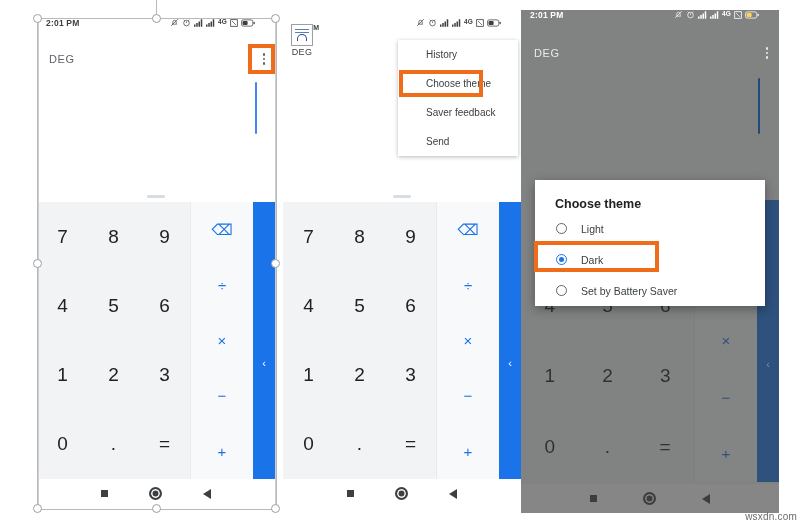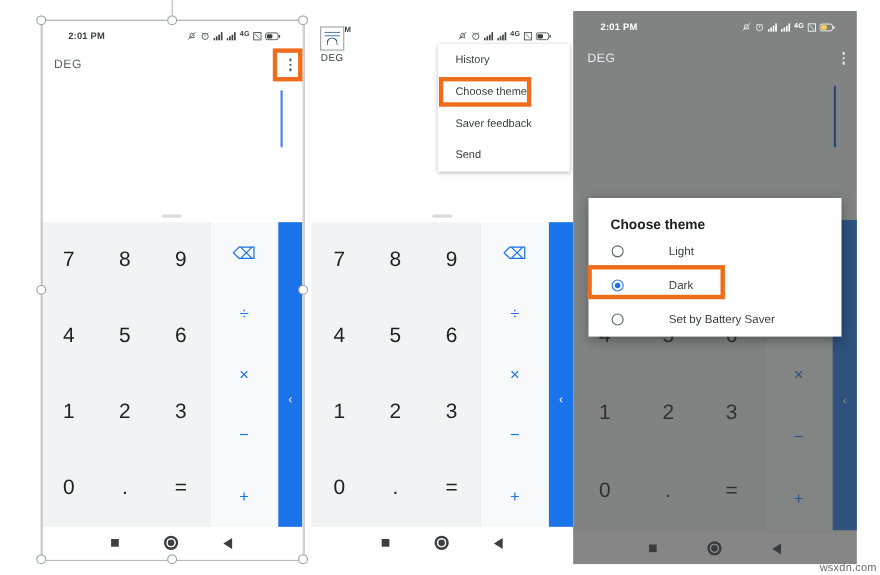--- a/index.html
+++ b/index.html
@@ -10,22 +10,22 @@
     overflow:hidden;
     position:relative;
   }
   .stage{position:absolute;inset:0;}
 
   
   .panel{position:absolute;overflow:hidden;background:#fff;}
 
   .statusbar{
     position:absolute;left:0;right:12px;top:0;height:19px;
-    display:flex;align-items:flex-end;
-    font-size:8.5px;letter-spacing:.2px;padding-left:16px;
+    display:flex;align-items:flex-start;
+    font-size:8.5px;letter-spacing:.2px;
   }
   .sb-time{margin-left:9px;font-weight:700;}
   .sb-icons{margin-left:auto;margin-right:8px;display:flex;align-items:center;gap:3px;}
   .sb-icons svg{display:block;}
   .sb-4g{font-size:6.5px;font-weight:700;line-height:1;}
 
   .appbar{position:absolute;left:0;right:0;display:flex;align-items:center;}
   .deg{font-size:11px;letter-spacing:.6px;}
   .kebab{margin-left:auto;display:flex;flex-direction:column;gap:2.2px;align-items:center;}
   .kebab i{display:block;width:2.4px;height:2.4px;border-radius:50%;background:#5f6368;}
@@ -62,39 +62,39 @@
   .selbox .vline{position:absolute;top:0;bottom:0;width:0;border-left:1px solid #cfcfcf;}
   .handle{position:absolute;width:9px;height:9px;border-radius:50%;
           background:#fff;border:1px solid #9aa0a6;box-sizing:border-box;}
   .guide{position:absolute;background:#b9b9b9;}
 
   
   .callout{position:absolute;border:4px solid #ef6c1a;box-sizing:border-box;}
 
   
   .menu{position:absolute;background:#fff;box-shadow:0 1px 4px rgba(0,0,0,.28);}
-  .menu div{display:flex;align-items:center;height:29px;padding-left:16px;
+  .menu div{display:flex;align-items:center;height:29px;padding-left:28px;
             font-size:10px;color:#3c4043;}
 
   
   .brokenimg{position:absolute;text-align:center;}
   .brokenimg .bx{width:22px;height:22px;border:1px solid #9aa0a6;box-sizing:border-box;
                  margin:0 auto;position:relative;background:#fff;}
   .brokenimg .bx:before{content:"";position:absolute;left:3px;right:3px;top:4px;height:1px;
         background:#5b7fb5;box-shadow:0 3px 0 #5b7fb5;}
   .brokenimg .bx:after{content:"";position:absolute;left:5px;right:5px;bottom:4px;height:6px;
         border:1.4px solid #2b4f86;border-bottom:none;border-radius:7px 7px 0 0;}
   .brokenimg .bm{position:absolute;top:-1px;right:-7px;font-size:7px;color:#3c4043;font-weight:700;}
   .brokenimg .bl{font-size:9px;color:#3c4043;margin-top:1px;letter-spacing:.4px;}
 
   
   .scrim{position:absolute;inset:0;background:rgba(60,60,60,.62);}
   .dialog{position:absolute;background:#fff;box-shadow:0 3px 10px rgba(0,0,0,.35);}
   .dlg-title{font-size:12.5px;color:#202124;font-weight:700;padding:17px 0 2px 20px;}
-  .dlg-row{display:flex;align-items:center;height:31px;padding-left:21px;position:relative;gap:27px;}
+  .dlg-row{display:flex;align-items:center;height:31px;padding-left:21px;position:relative;}
   .radio{width:11px;height:11px;border-radius:50%;border:1.6px solid #5f6368;box-sizing:border-box;
          flex:0 0 auto;}
   .radio.on{border-color:#1a73e8;position:relative;}
   .radio.on:after{content:"";position:absolute;left:2px;top:2px;width:5px;height:5px;
          border-radius:50%;background:#1a73e8;}
   .dlg-label{margin-left:14px;font-size:10.5px;color:#3c4043;}
   .dlg-actions{display:flex;justify-content:flex-end;gap:26px;padding:8px 24px 13px 0;}
   .dlg-actions span{font-size:10px;color:#1a73e8;font-weight:700;}
 
   .watermark{position:absolute;right:3px;bottom:1px;font-size:10px;color:#6b6b6b;

